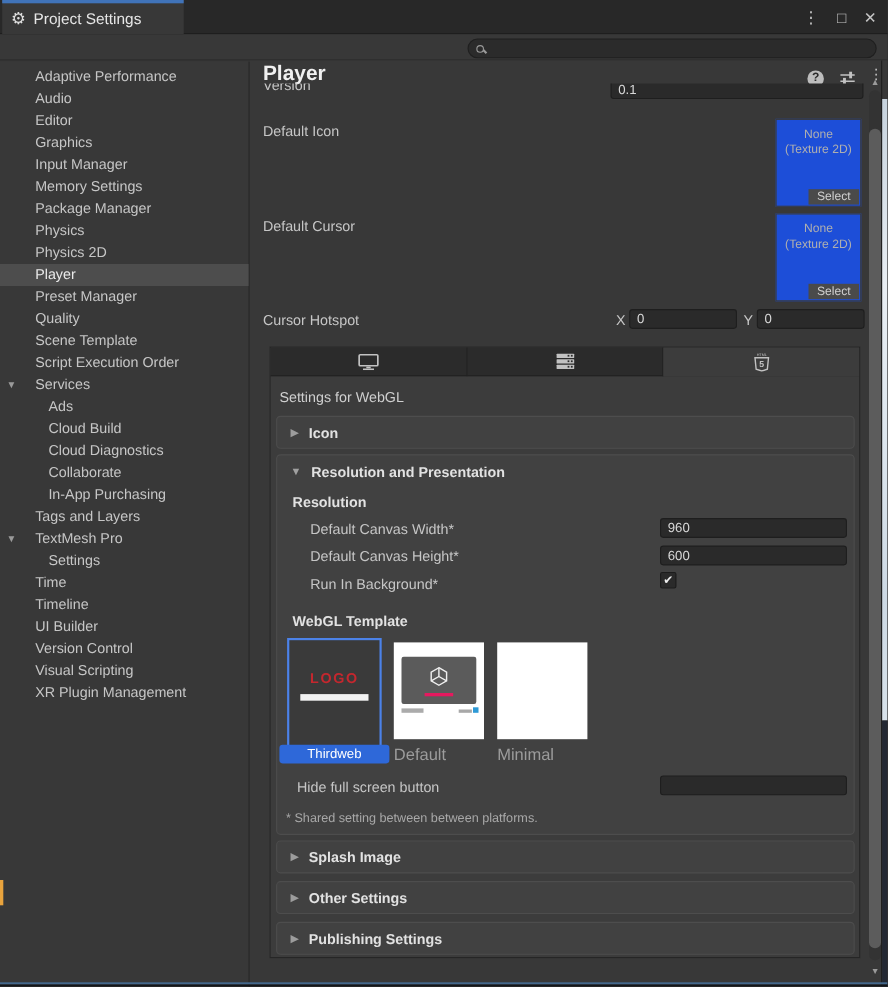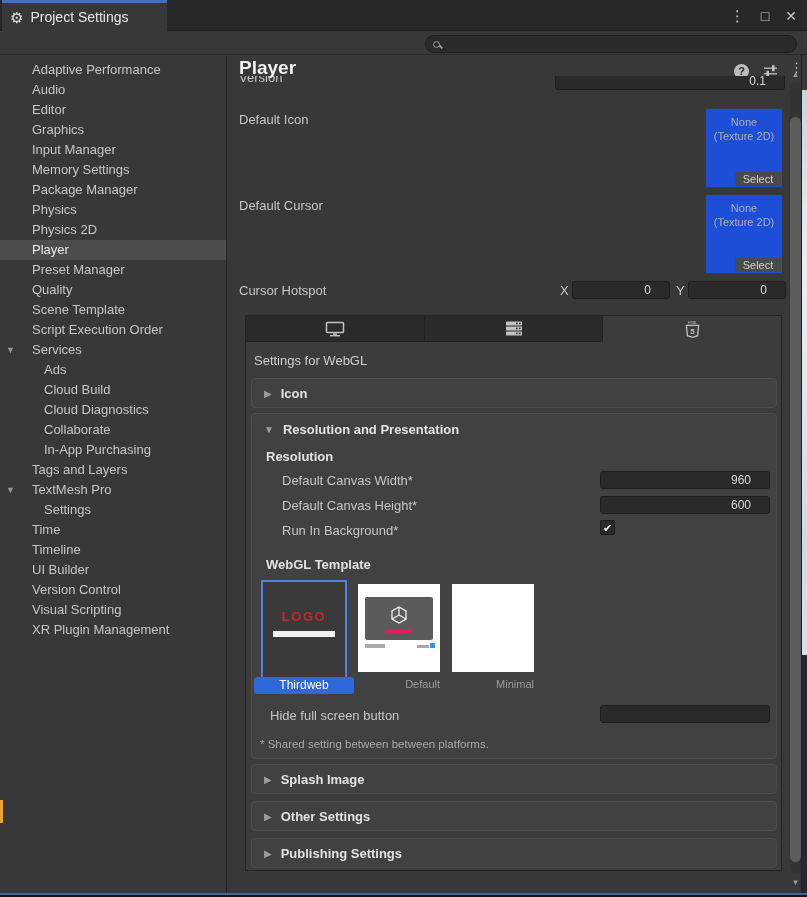--- a/index.html
+++ b/index.html
@@ -33,21 +33,21 @@
   .content{position:absolute;left:227px;top:55px;width:580px;height:842px;background:#383838;}
   .content .abs{position:absolute;}
   .lbl{font-size:13px;color:#C6C6C6;}
   .player-title{left:12px;top:2px;font-size:19px;font-weight:bold;color:#F0F0F0;}
   .help-icon{left:507px;top:9px;width:15px;height:15px;border-radius:50%;background:#BDBDBD;color:#2c2c2c;
     font-size:11px;font-weight:bold;text-align:center;line-height:15px;}
   .preset-icon{left:536px;top:9px;}
   .kebab-icon{left:563px;top:5px;color:#C8C8C8;font-size:13px;}
   .version-clip{left:0;top:21px;width:560px;height:17px;overflow:hidden;}
   .field{background:#2A2A2A;border:1px solid #1E1E1E;border-radius:3px;color:#D8D8D8;font-size:12px;
-    padding:1px 18px;position:absolute;height:18px;line-height:15px;text-align:right;}
+    padding:1px 6px;position:absolute;height:18px;line-height:15px;}
   .v-label{position:absolute;left:12px;top:-6px;}
   .v-field{left:328px;top:-4px;width:230px;}
   .obj-box{background:#1d4ed8;border:1px solid #3A3A3A;width:78px;height:80px;left:478px;text-align:center;
     font-size:11px;color:#AFAFAF;line-height:14px;padding-top:6px;}
   .select-btn{position:absolute;right:1px;bottom:1px;width:46px;height:14px;background:#4A4A4A;color:#D0D0D0;
     font-size:11px;line-height:14px;text-align:center;cursor:default;}
   
   .panel{left:18px;top:260px;width:537px;height:556px;background:#3C3C3C;border:1px solid #262626;}
   .tabs{display:flex;height:26px;background:#2B2B2B;}
   .tab{flex:1;display:flex;align-items:center;justify-content:center;border-right:1px solid #222;border-bottom:1px solid #222;cursor:default;}
@@ -71,21 +71,21 @@
   .card-default{left:106px;top:170px;width:82px;height:88px;background:#FFFFFF;}
   .screen{position:absolute;left:7px;top:13px;width:68px;height:43px;background:#5B5B5B;border-radius:2px;}
   .screen svg{position:absolute;left:24px;top:8px;}
   .pbar{position:absolute;left:21px;bottom:7px;width:26px;height:3px;background:#E5195F;}
   .fm-left{position:absolute;left:7px;top:60px;width:20px;height:4px;background:#8f8f8f;opacity:.75;}
   .fm-right{position:absolute;right:11px;top:61px;width:12px;height:2.5px;background:#a8a8a8;}
   .fm-sq{position:absolute;right:5px;top:59px;width:5px;height:5px;background:#2e9ad6;}
   .card-minimal{left:200px;top:170px;width:82px;height:88px;background:#FFFFFF;}
   .pill{left:2px;top:263px;width:100px;height:17px;background:#2E68D9;border-radius:3px;color:#FFFFFF;
     font-size:12px;text-align:center;line-height:17px;cursor:default;}
-  .card-lbl{top:264px;width:82px;text-align:right;color:#9C9C9C;font-size:11px;}
+  .card-lbl{top:264px;width:82px;text-align:left;color:#9C9C9C;font-size:15px;}
   .note{left:8px;top:324px;font-size:11.5px;color:#A8A8A8;}
   
   .scrollbar{left:562px;top:15px;width:13px;height:817px;}
   .sb-arrow{position:absolute;left:0;width:13px;text-align:center;color:#9A9A9A;font-size:8px;cursor:default;}
   .sb-track{position:absolute;left:1px;top:12px;bottom:14px;width:11px;background:#333333;border-radius:6px;}
   .sb-thumb{position:absolute;left:1px;top:47px;width:11px;height:745px;background:#5C5C5C;border-radius:6px;cursor:default;}
   
   .win-right-edge{position:absolute;left:801px;top:55px;bottom:0;width:1px;background:#1F1F1F;z-index:4;}
   .edge-right-light{position:absolute;right:0;top:90px;width:5px;height:565px;z-index:5;
     background:linear-gradient(#c7d3de,#e9eef3 30%,#dde6ee 55%,#cdd9e4 80%,#d8e2ea);}

